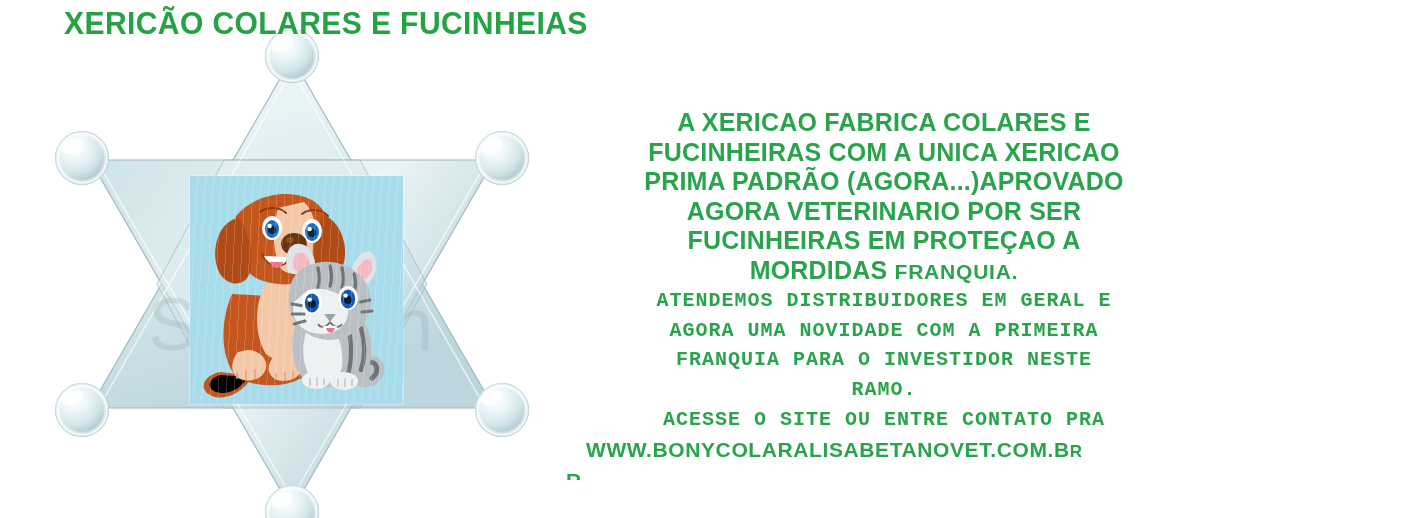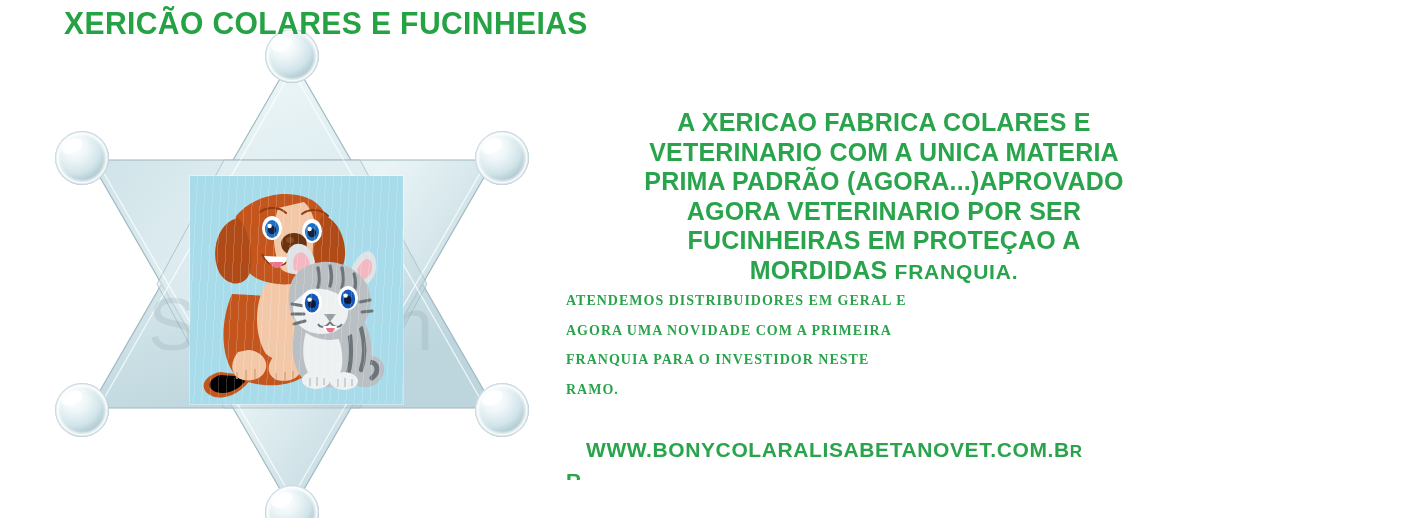--- a/index.html
+++ b/index.html
@@ -109,25 +109,26 @@
     line-height: 29.5px;
     letter-spacing: 0.2px;
     text-align: center;
   }
   .para-lead .small-tail {
     font-size: 21px;
     letter-spacing: 0.8px;
   }
   
   .para-body {
-    font-family: Liberation Serif, serif;
-    font-weight: bold;
-    font-size: 14px;
+    font-family: Liberation Mono, monospace;
+    font-weight: bold;
+    font-size: 20px;
     line-height: 29.7px;
     letter-spacing: 1.0px;
+    text-align: center;
   }
   .para-url {
     font-family: "Liberation Sans", sans-serif;
     font-weight: bold;
     font-size: 21px;
     line-height: 29.7px;
     letter-spacing: 0.6px;
     white-space: nowrap;
     margin-left: 20px;
   }
@@ -358,33 +359,33 @@
 
     <div class="streaks"></div>
   </div>
 
   <div id="page-title">XERICÃO COLARES E FUCINHEIAS</div>
 
   <div id="copy-block">
 
     <p class="para para-lead">
       <span>A XERICAO FABRICA COLARES E</span><br>
-      <span>VETERINARIO COM A UNICA MATERIA</span><br>
+      <span>FUCINHEIRAS COM A UNICA XERICAO</span><br>
       <span>PRIMA PADRÃO   (AGORA...)APROVADO</span><br>
       <span>AGORA VETERINARIO POR SER</span><br>
       <span>FUCINHEIRAS EM PROTEÇAO A</span><br>
       <span>MORDIDAS </span><span class="small-tail">FRANQUIA.</span>
     </p>
 
     <p class="para para-body">
       <span>ATENDEMOS DISTRIBUIDORES EM GERAL E</span><br>
       <span>AGORA UMA NOVIDADE COM A PRIMEIRA</span><br>
       <span>FRANQUIA PARA O INVESTIDOR NESTE</span><br>
       <span>RAMO.</span><br>
-      <br>
+      <span>ACESSE O SITE OU ENTRE CONTATO PRA</span><br>
     </p>
 
     <p class="para para-url">
       <span>WWW.BONYCOLARALISABETANOVET.COM.B</span><span class="tld-tail">R</span>
     </p>
 
     <p class="para para-cut">R</p>
   </div>
 
 </div>

